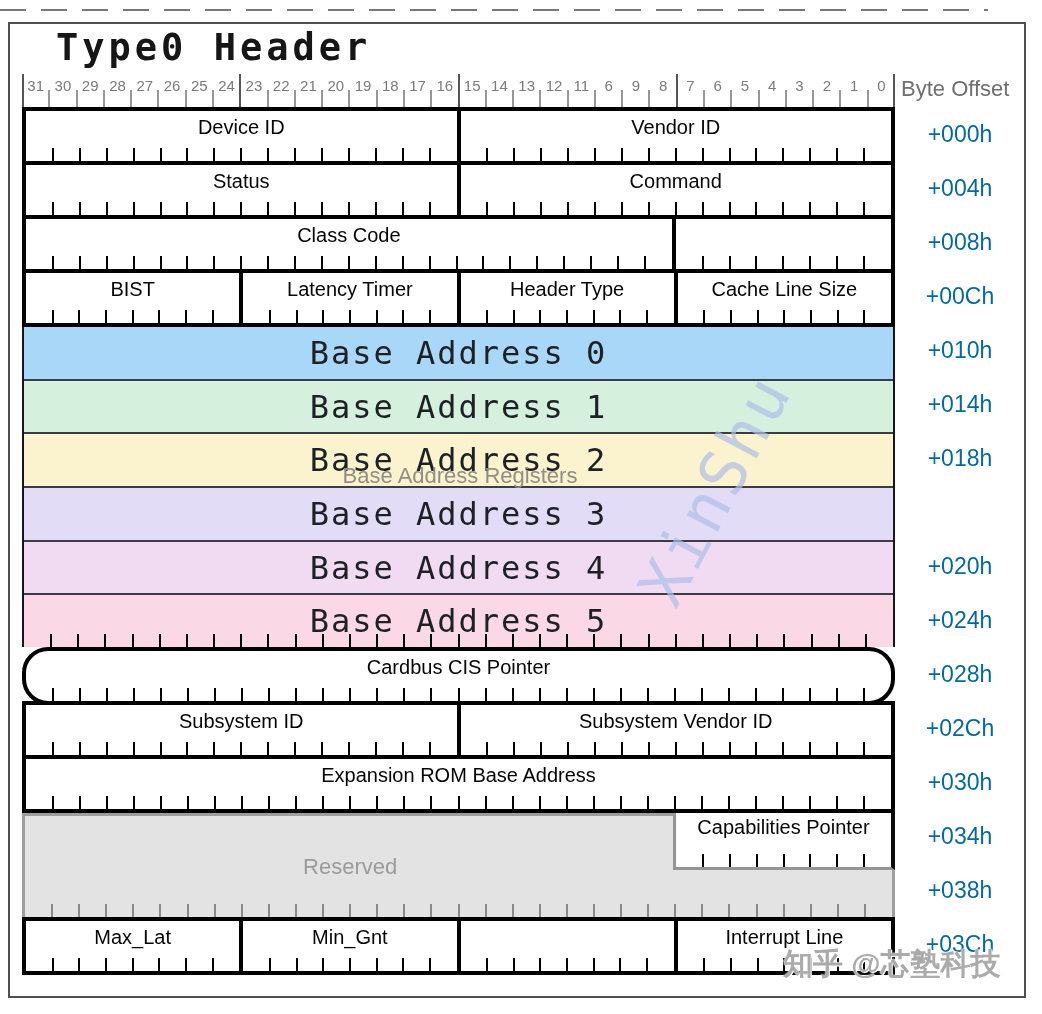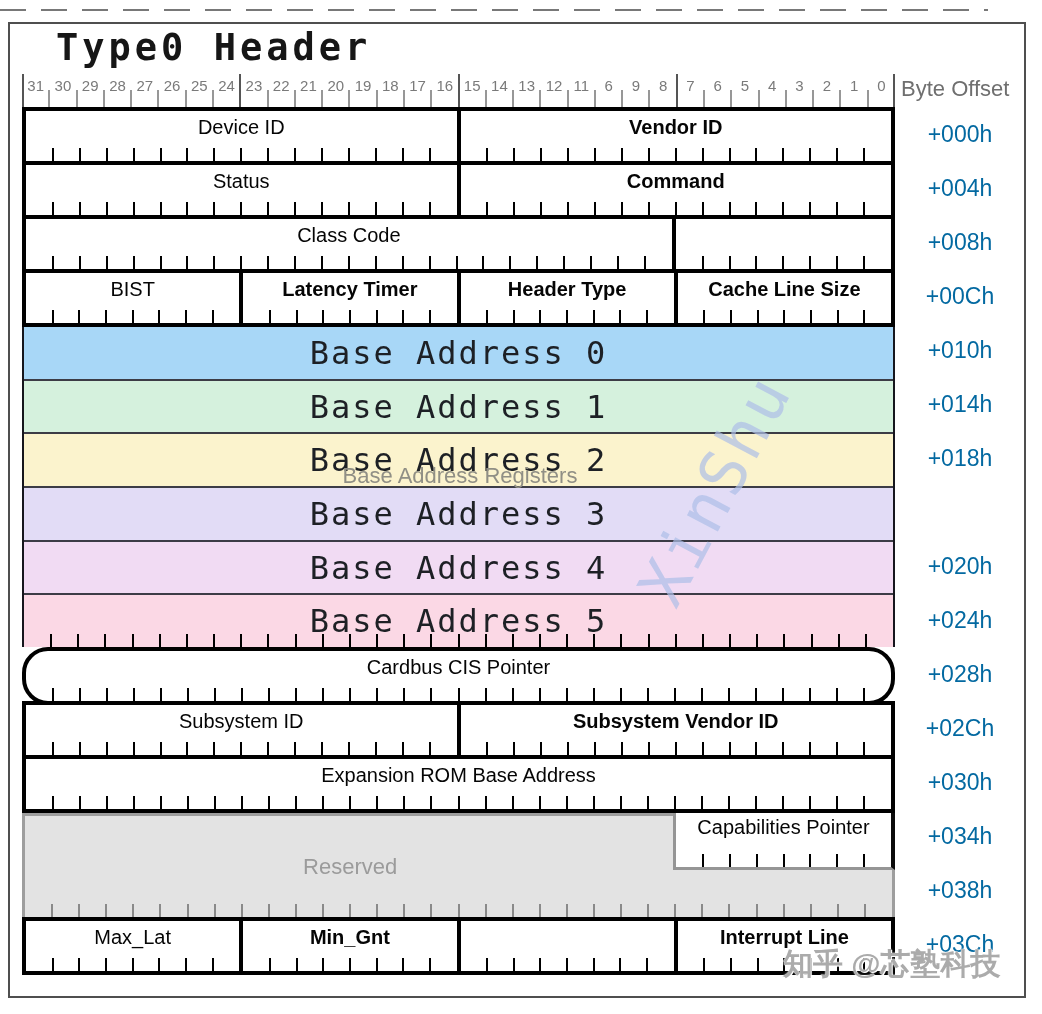--- a/index.html
+++ b/index.html
@@ -24,21 +24,21 @@
   .ruler-tick-tall { position:absolute; top:0; width:2px; height:33px; background:#555555; transform:translateX(-50%); }
 
   .byte-offset-header { position:absolute; left:901px; top:76px; font-size:22px;
                         color:#6f6f6f; white-space:nowrap; }
 
   
   .table { position:absolute; left:22px; top:107px; width:873px; height:868px; }
   .row-plain { position:absolute; left:0; width:100%; height:58px; background:#fff;
                border:4px solid #000; box-sizing:border-box; display:flex; }
   .field { position:relative; height:100%; min-width:0; }
-  .field + .field { border-left:4px solid #000;font-weight:bold; }
+  .field + .field { border-left:4px solid #000; }
   .field-label { display:block; text-align:center; padding-top:5px; font-size:20px;
                  color:#050505; white-space:nowrap; }
   .tick { position:absolute; bottom:0; width:2px; height:13px; background:#000; transform:translateX(-50%); }
   .tick.gray { background:#8a8a8a; }
 
   .ba-group { position:absolute; left:0; width:100%; box-sizing:border-box;
               border-left:2px solid #16161d; border-right:2px solid #16161d;
               display:flex; flex-direction:column; }
   .ba-row { flex:1; position:relative; display:flex; align-items:center; justify-content:center; }
   .ba-row + .ba-row { border-top:2px solid #3c3c46; }

